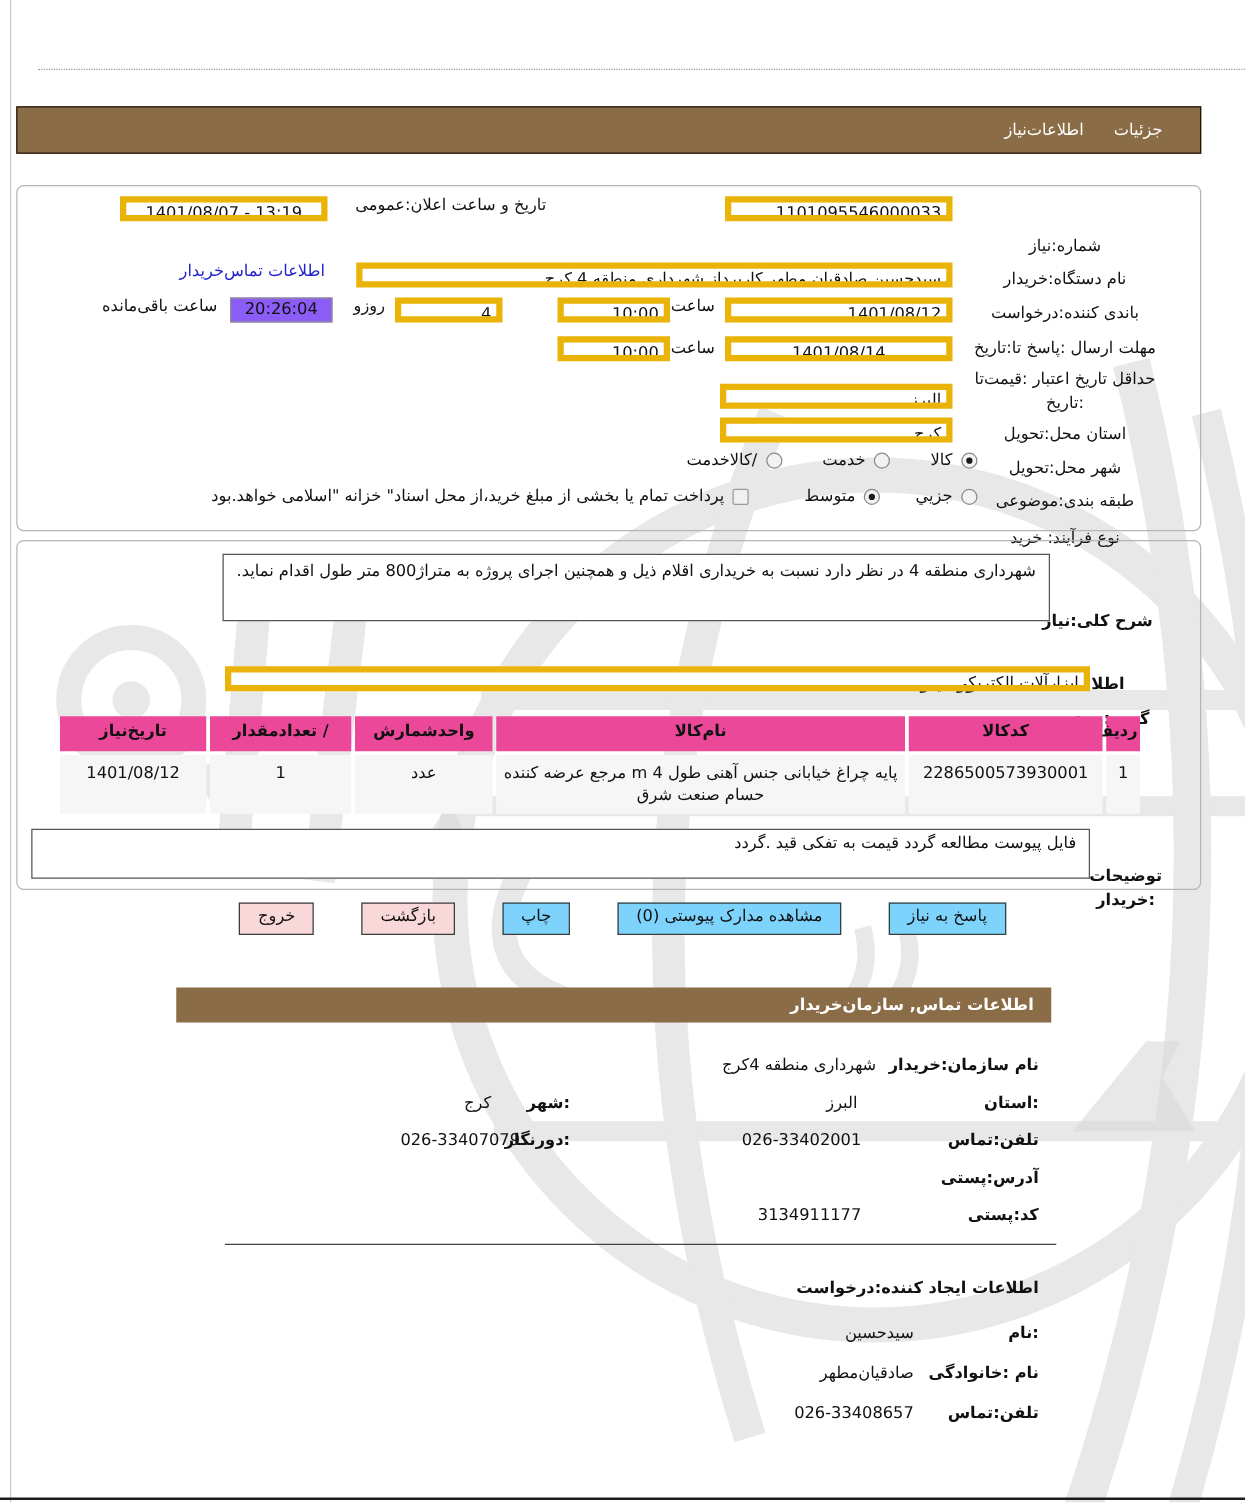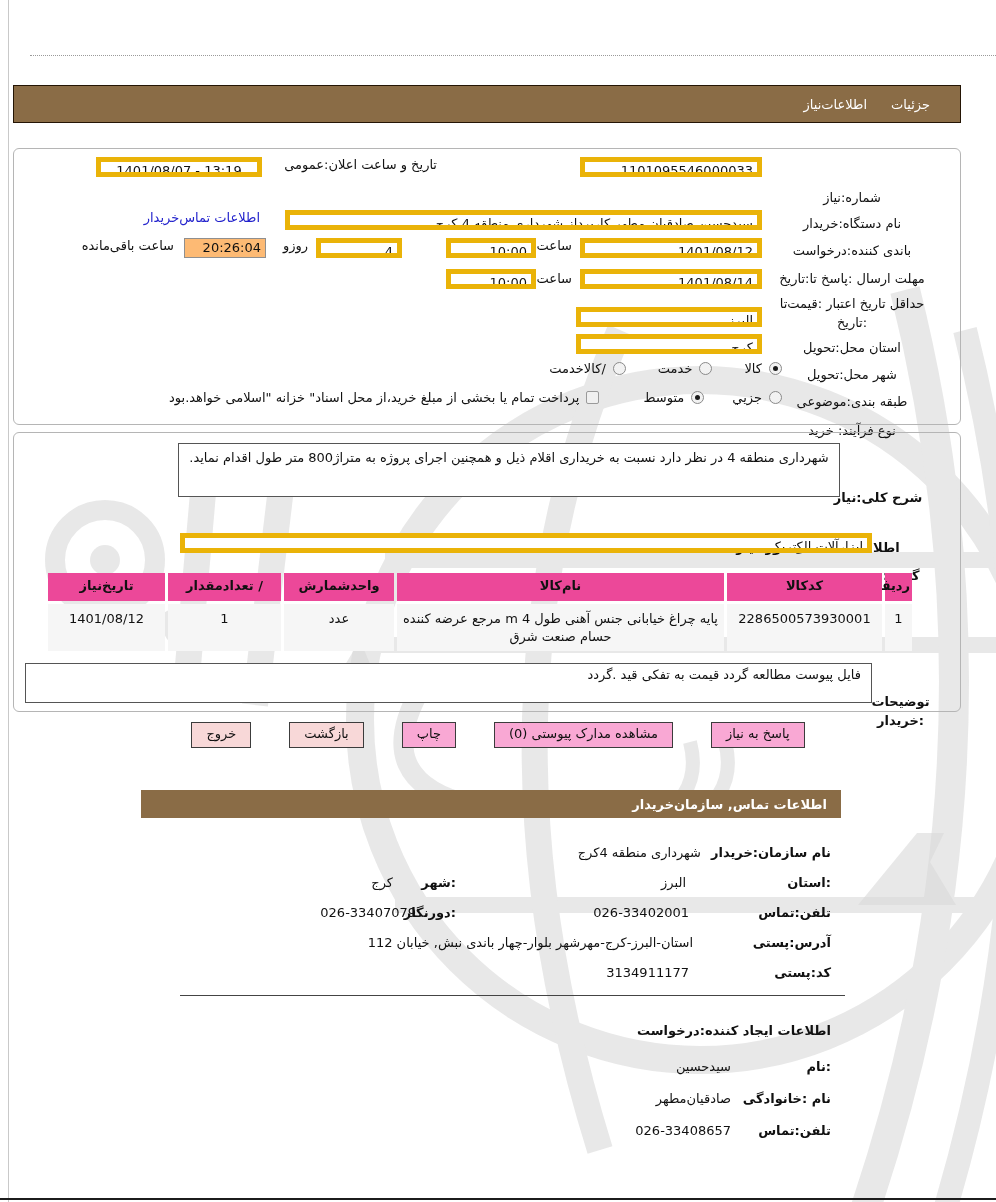--- a/index.html
+++ b/index.html
@@ -26,21 +26,21 @@
   
   .panel { border:1px solid #b5b5b5; border-radius:6px; background:transparent; z-index:1; }
   #panel1 { right:35px; top:148px; width:948px; height:277px; }
   #panel2 { right:35px; top:432px; width:948px; height:280px; }
   .row { position:absolute; width:100%; height:27px; }
   .lbl { position:absolute; right:22px; width:172px; text-align:center; line-height:1.45;margin-top:32px; }
   .blbl { font-weight:bold; }
   .ibox { position:absolute; height:20px; border:5px solid #eab308; background:#fff;
           padding:1px 4px; text-align:right; line-height:16px; white-space:nowrap; overflow:hidden; }
   .link { color:#2222cc; cursor:pointer; }
-  .countdown { background:#fdba74; border:1px solid #8f8f8f; text-align:right; }
+  .countdown { background:#8b5cf6; border:1px solid #8f8f8f; text-align:center; }
   .small-lbl { position:absolute; white-space:nowrap; }
 
   
   .radio { display:inline-block; width:13px; height:13px; border:1px solid #8a8a8a;
            border-radius:50%; background:#f2f2f2; position:relative; vertical-align:-2px; }
   .radio.on::after { content:""; position:absolute; left:3px; top:3px; width:5px; height:5px;
            border-radius:50%; background:#1a1a1a; }
   .checkbox { display:inline-block; width:13px; height:13px; border:1px solid #9a9a9a;
            border-radius:2px; background:#f0f0f0; vertical-align:-2px; }
   .optgroup { position:absolute; display:flex; direction:rtl; align-items:center; gap:7px; white-space:nowrap; }
@@ -51,21 +51,21 @@
   .th { background:#ec4899; font-weight:bold; text-align:center; padding:5px 2px; height:28px; }
   .td { background:#f6f6f6; text-align:center; padding:6px 4px; line-height:1.35; }
   .c-row { width:27px; } .c-code { width:155px; } .c-name { width:327px; }
   .c-unit { width:110px; } .c-qty { width:113px; } .c-date { width:117px; }
 
   
   #btnrow { right:0; top:722px; width:996px; display:flex; direction:rtl; justify-content:center;
             gap:38px; z-index:2; }
   .btn { height:26px; padding:3px 14px; border:1px solid #3c3c3c; text-align:center;
          white-space:nowrap; cursor:pointer; }
-  .btn.green { background:#f9a8d4; }
+  .btn.green { background:#7dd3fc; }
   .btn.pink  { background:#f8d8d8; }
 
   
   #contact-info { right:155px; top:840px; width:700px; height:160px; z-index:1; }
   #creator-info { right:155px; top:1015px; width:700px; height:140px; z-index:1; }
   .crow { position:absolute; width:100%; height:24px; }
   .clbl { position:absolute; font-weight:bold; white-space:nowrap; }
   .cval { position:absolute; white-space:nowrap; }
   #contact-divider { right:151px; top:995px; width:665px; height:1px; background:#444; z-index:1; }
 
@@ -138,21 +138,21 @@
       <span class="small-lbl" style="right:388px;">ساعت</span>
       <span class="ibox ltr" style="right:424px; width:90px;">10:00</span>
       <span class="ibox ltr" style="right:558px; width:86px;">4</span>
       <span class="small-lbl" style="right:652px;">روزو</span>
       <span class="ibox ltr countdown" style="right:694px; width:82px;">20:26:04</span>
       <span class="small-lbl" style="right:786px;">ساعت باقی‌مانده</span>
     </div>
 
     <div class="row" style="top:114px; height:42px;">
       <span class="lbl">حداقل تاریخ اعتبار :قیمت‌تا :تاریخ</span>
-      <span class="ibox ltr" style="right:198px; width:182px; top:6px;">1401/08/14</span>
+      <span class="ibox ltr" style="right:198px; width:182px; top:6px;text-align:center;">1401/08/14</span>
       <span class="small-lbl" style="right:388px; top:8px;">ساعت</span>
       <span class="ibox ltr" style="right:424px; width:90px; top:6px;">10:00</span>
     </div>
 
     <div class="row" style="top:158px;">
       <span class="lbl">استان محل:تحویل</span>
       <span class="ibox" style="right:198px; width:186px;">البرز</span>
     </div>
 
     <div class="row" style="top:185px;">
@@ -245,21 +245,20 @@
       <span class="cval" style="right:448px;">کرج</span>
     </div>
     <div class="crow" style="top:65px;">
       <span class="clbl" style="right:10px;">تلفن:تماس</span>
       <span class="cval ltr" style="right:152px;">026-33402001</span>
       <span class="clbl" style="right:385px;">:دورنگار</span>
       <span class="cval ltr" style="right:425px;">026-33407079</span>
     </div>
     <div class="crow" style="top:95px;">
       <span class="clbl" style="right:10px;">آدرس:پستی</span>
-      <span class="cval" style="right:148px;">استان-البرز-کرج-مهرشهر بلوار-چهار باندی نبش, خیابان 112</span>
     </div>
     <div class="crow" style="top:125px;">
       <span class="clbl" style="right:10px;">کد:پستی</span>
       <span class="cval ltr" style="right:152px;">3134911177</span>
     </div>
   </div>
 
   <div id="contact-divider" class="abs"></div>
 
   <div id="creator-info" class="abs">

